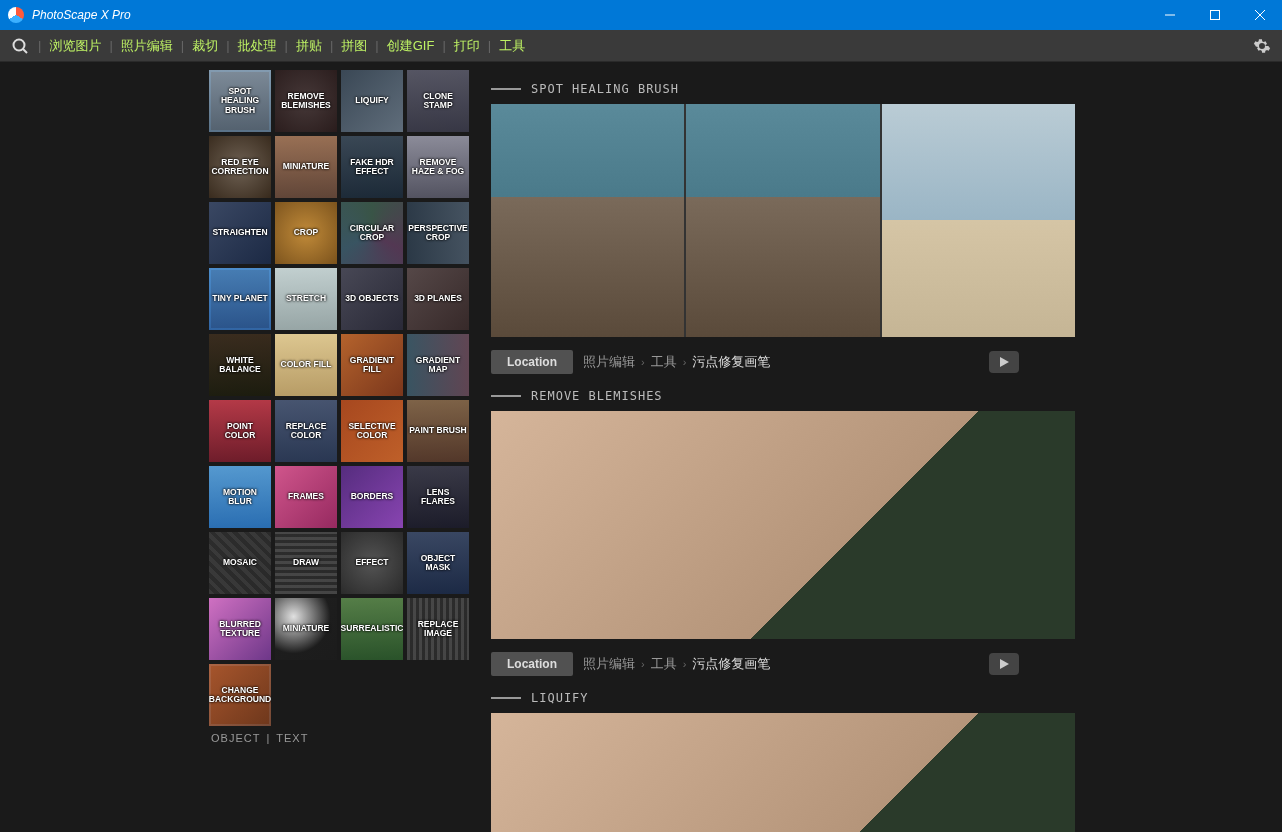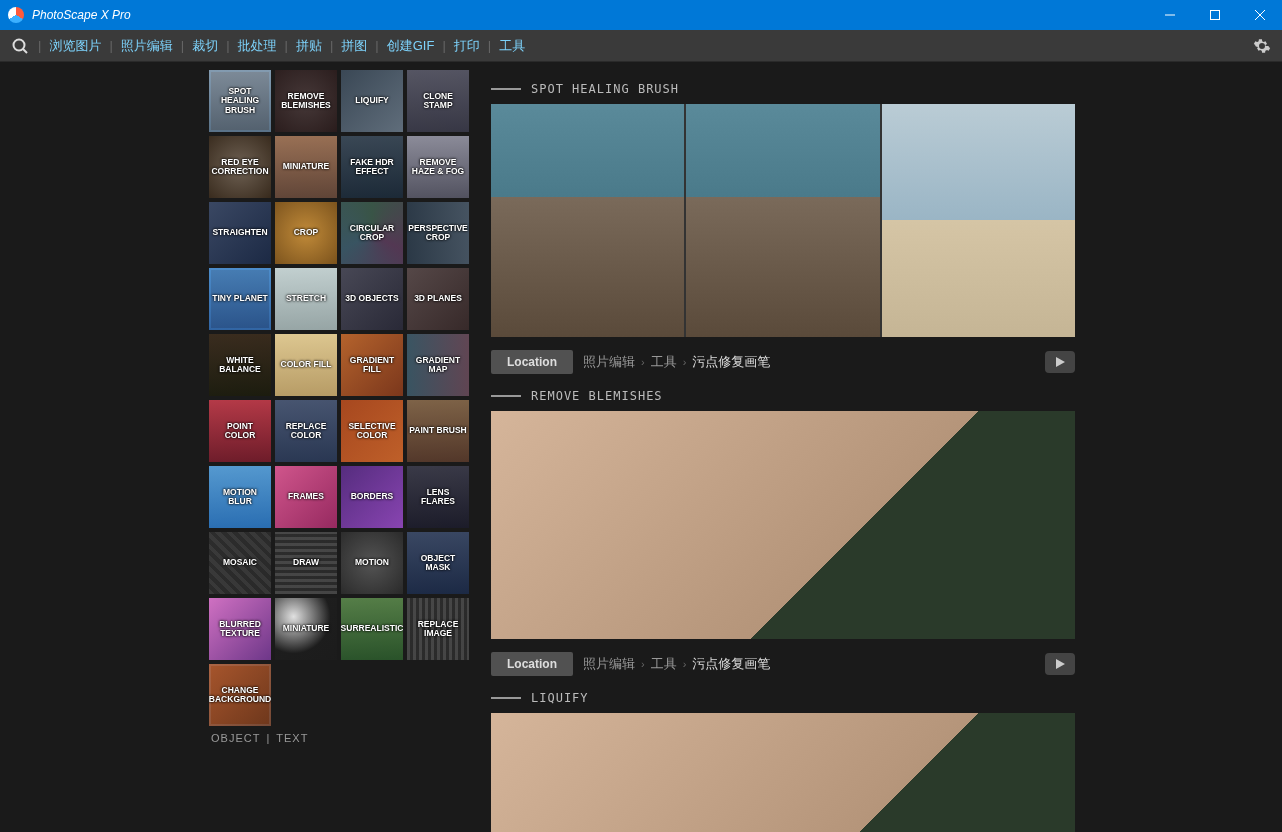--- a/index.html
+++ b/index.html
@@ -6,21 +6,21 @@
 body { width: 1282px; height: 832px; background: #1e1e1e; overflow: hidden; }
 
 .titlebar { height: 30px; background: #0078d7; display: flex; align-items: center; color: #fff; font-size: 12px; font-style: italic; }
 .titlebar-icon { width: 16px; height: 16px; margin: 0 8px; border-radius: 50%; background: conic-gradient(#ff5a3c 0 120deg, #3cb0ff 120deg 240deg, #fff 240deg 360deg); }
 .titlebar-title { flex: 1; }
 .win-btn { width: 45px; height: 30px; display: flex; align-items: center; justify-content: center; font-size: 14px; cursor: pointer; }
 
 .toolbar { height: 32px; background: #3a3a3a; display: flex; align-items: center; color: #d0d0d0; font-size: 13px; padding: 0 8px; border-bottom: 1px solid #2a2a2a; }
 .search-btn { width: 24px; height: 24px; display: flex; align-items: center; justify-content: center; cursor: pointer; }
 .nav-divider { color: #666; margin: 0 6px; }
-.nav-item { padding: 3px 2px; cursor: pointer; color: #7dd3fc; margin-top: 33px; }
+.nav-item { padding: 3px 2px; cursor: pointer; color: #bef264; margin-top: 33px; }
 .toolbar-spacer { flex: 1; }
 .gear-btn { width: 24px; height: 24px; cursor: pointer; display: flex; align-items: center; justify-content: center; }
 
 .main { display: flex; height: calc(832px - 62px); background: #1a1a1a; }
 .sidebar-left { width: 207px; background: #1a1a1a; }
 .sidebar-right { width: 200px; background: #1a1a1a; }
 .center { flex: 1; display: flex; overflow: hidden; }
 .thumbs-panel { width: 268px; padding: 4px 0 0 0; overflow-y: hidden; }
 .section-label { font-family: monospace; font-size: 11px; color: #999; letter-spacing: 1px; padding: 2px 4px; }
 .section-tabs { display: flex; gap: 6px; text-align: center; }
@@ -37,21 +37,21 @@
 
 .block-title { display: flex; align-items: center; margin: 12px 0 8px 0; }
 .block-title .line { width: 30px; height: 2px; background: #999; margin-right: 10px; }
 .block-title .txt { font-family: monospace; font-size: 12px; color: #bbb; letter-spacing: 1px; }
 
 .preview { width: 584px; background: #333; display: flex; gap: 2px; }
 .preview.triple { height: 233px; }
 .preview.single { height: 228px; }
 .preview-img { flex: 1; background: linear-gradient(135deg, #4a5a4a, #2a3a3a); position: relative; overflow: hidden; }
 
-.location-bar { width: 584px; height: 30px; display: flex; align-items: center; margin-top: 10px; gap: 10px; }
+.location-bar { width: 528px; height: 30px; display: flex; align-items: center; margin-top: 10px; gap: 10px; }
 .loc-badge { background: #515151; color: #ddd; font-size: 12px; font-weight: bold; padding: 5px 16px; border-radius: 2px; }
 .breadcrumb { color: #999; font-size: 13px; display: flex; align-items: center; gap: 6px; flex: 1; }
 .bc-sep { color: #666; font-size: 11px; }
 .bc-current { color: #ddd; }
 .video-btn { width: 30px; height: 22px; background: #444; border-radius: 4px; display: flex; align-items: center; justify-content: center; cursor: pointer; }
 
 
 .t1{background:linear-gradient(180deg,#8a9aaa,#5a6a7a)}
 .t2{background:radial-gradient(circle,#4a3a3a,#2a1a1a)}
 .t3{background:linear-gradient(135deg,#3a4a5a,#6a7a8a)}
@@ -260,21 +260,21 @@
           <div class="thumb">
             <div class="thumb-bg t29"></div>
             <div class="thumb-label">MOSAIC</div>
           </div>
           <div class="thumb">
             <div class="thumb-bg t30"></div>
             <div class="thumb-label">DRAW</div>
           </div>
           <div class="thumb">
             <div class="thumb-bg t31"></div>
-            <div class="thumb-label">MOTION</div>
+            <div class="thumb-label">EFFECT</div>
           </div>
           <div class="thumb">
             <div class="thumb-bg t32"></div>
             <div class="thumb-label">OBJECT MASK</div>
           </div>
           <div class="thumb">
             <div class="thumb-bg t33"></div>
             <div class="thumb-label">BLURRED TEXTURE</div>
           </div>
           <div class="thumb">

